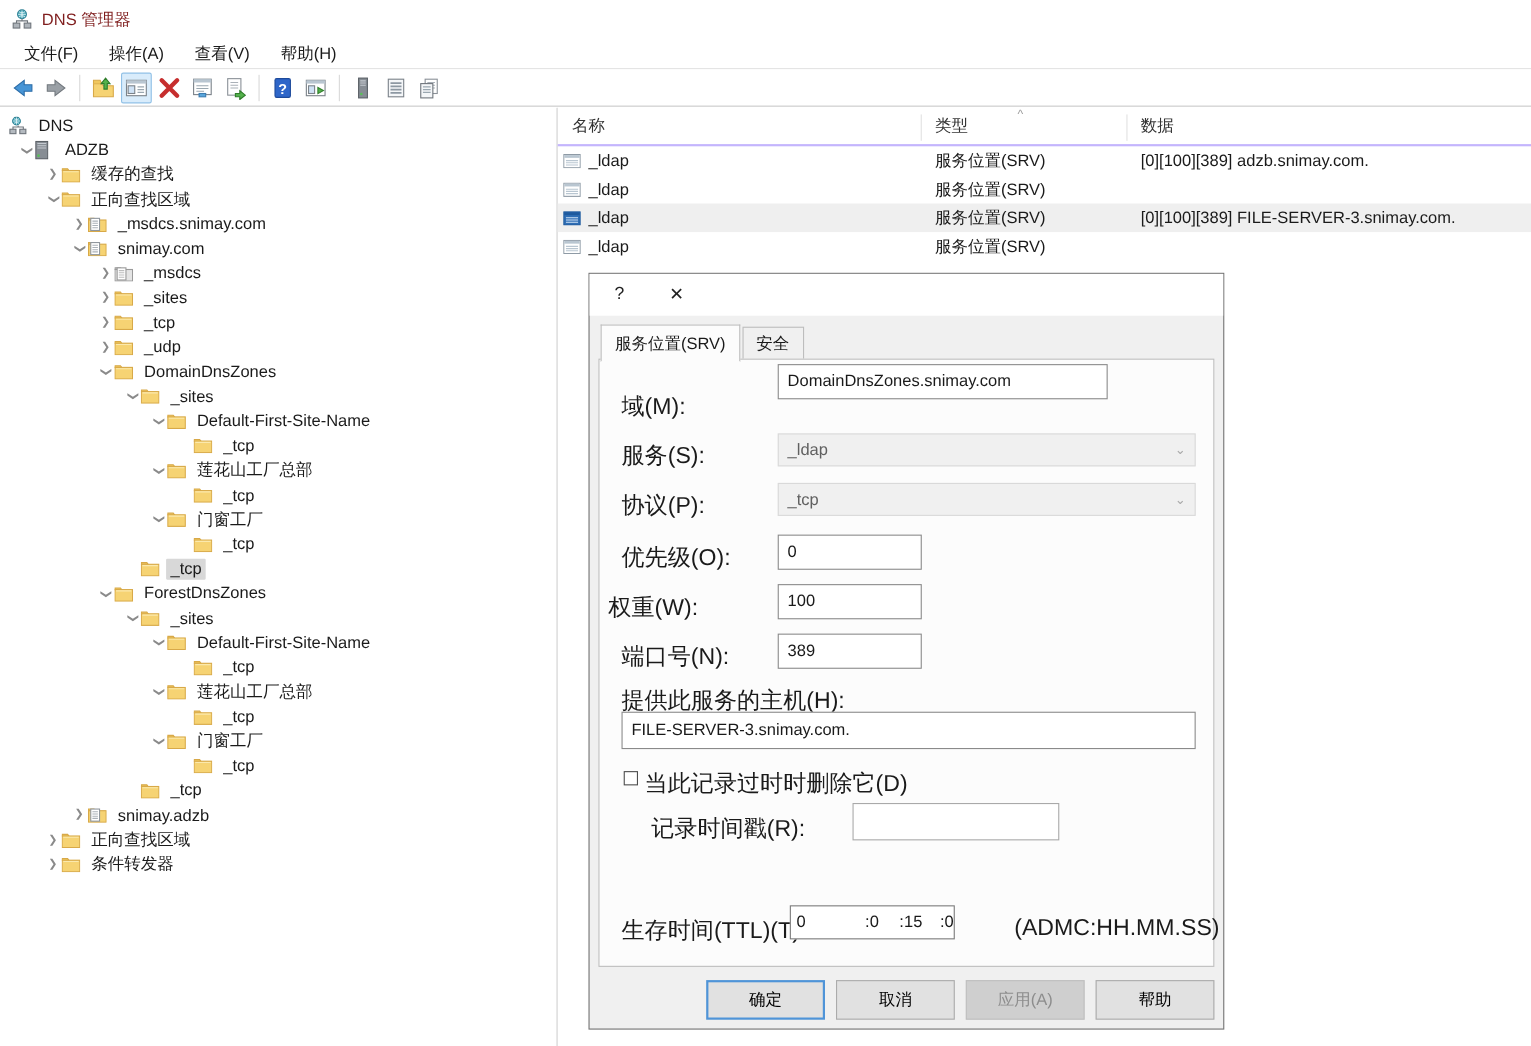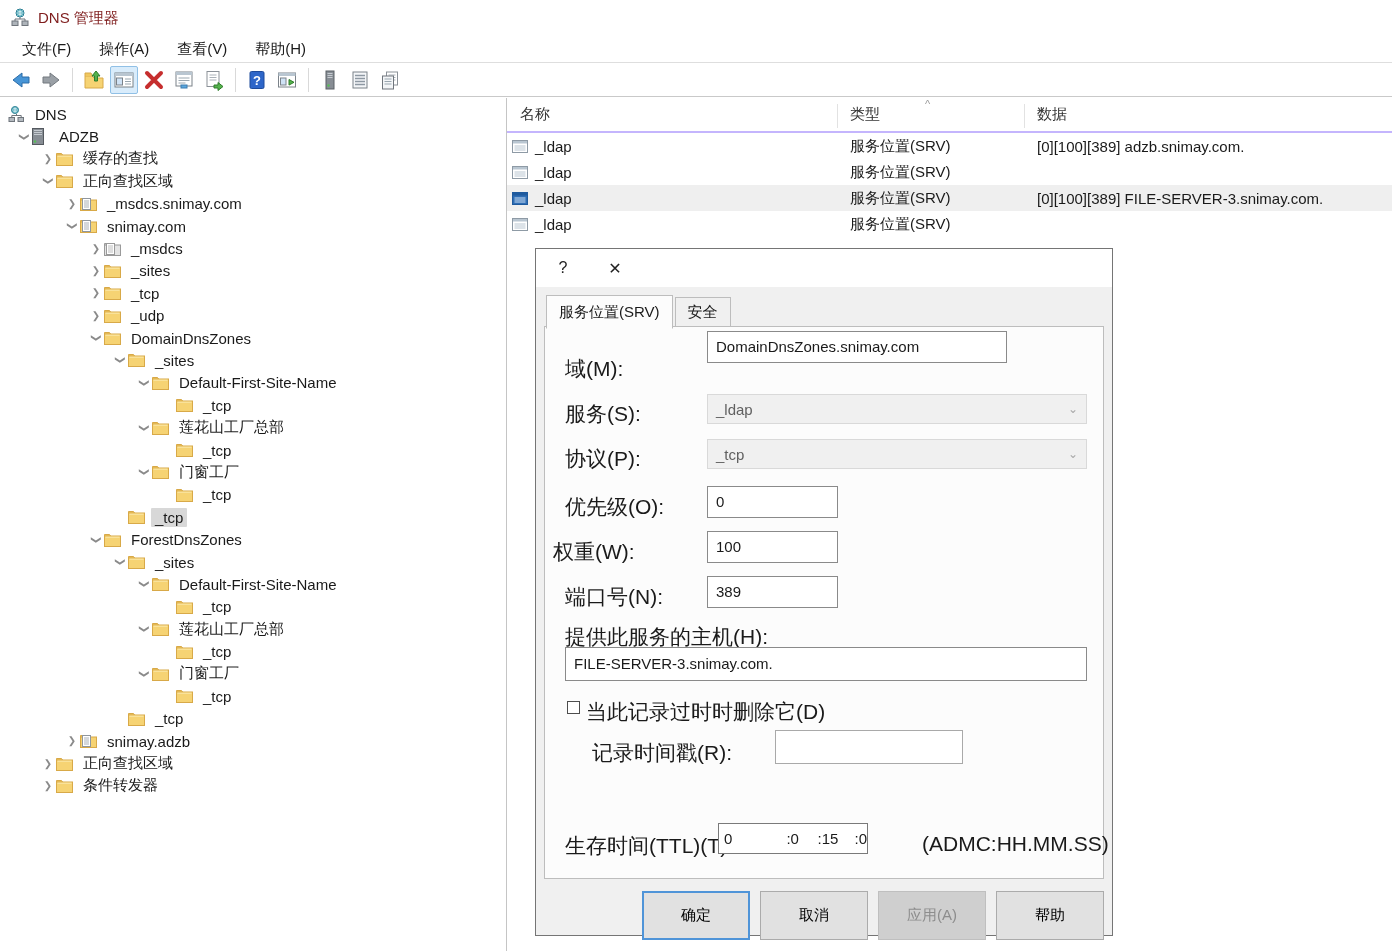--- a/index.html
+++ b/index.html
@@ -68,21 +68,21 @@
     font-size:15px; padding:0 8px; font-family:inherit; color:#1a1a1a; }
   .combo { position:absolute; background:#f0f0f0; border:1px solid #d9d9d9; color:#606060;
     font-size:15px; display:flex; align-items:center; padding:0 8px; }
   .combo .chev { position:absolute; right:8px; color:#a9a9a9; font-size:12px; }
   .chk { position:absolute; width:13px; height:13px; border:1px solid #4d4d4d; background:#fff; }
   .ttlbox { position:absolute; background:#fff; border:1px solid #7a7a7a;
     display:flex; align-items:center; font-size:15px; padding-left:5px; }
   .ttlbox span { display:inline-block; }
   .ttl-d { width:66px; } .ttl-h { width:33px; } .ttl-m { width:39px; }
 
-  .dlg-btn { position:absolute; top:642px; width:108px; height:49px; font-size:15px;
+  .dlg-btn { position:absolute; top:642px; width:108px; height:36px; font-size:15px;
     background:#e1e1e1; border:1px solid #ababab; font-family:inherit; }
   .dlg-btn.default { border:2px solid #4f94d8; }
   .dlg-btn:disabled { background:#cfcfcf; color:#8d8d8d; border-color:#bfbfbf; }
 </style>
 </head>
 <body>
 
 <div class="app">
 
   <div class="titlebar">

